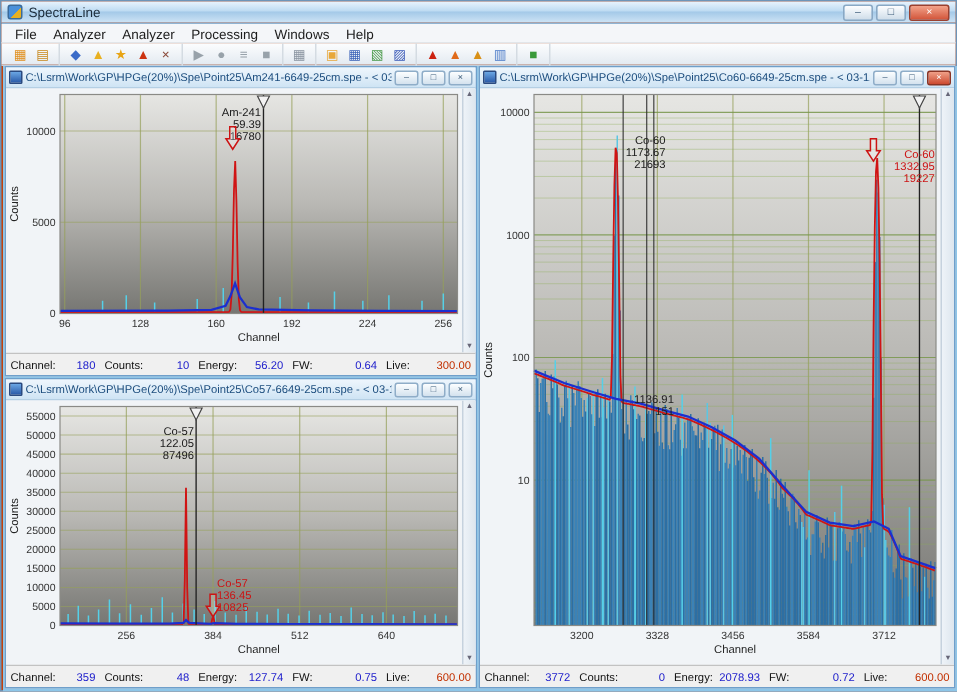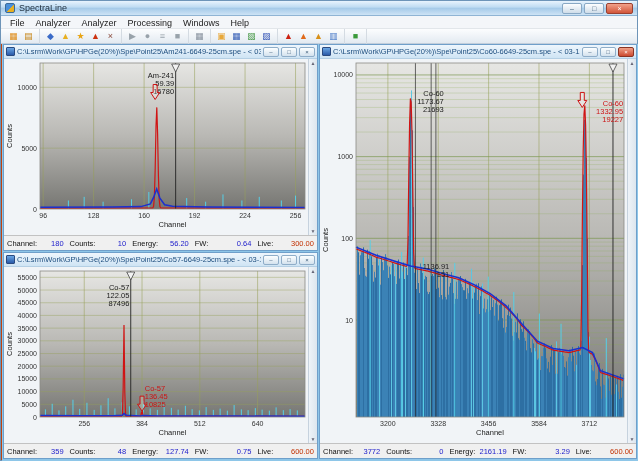--- a/index.html
+++ b/index.html
@@ -702,25 +702,25 @@
           <span class="st-seg">
             <span class="st-label">Channel:</span>
             <span class="st-value">3772</span>
           </span>
           <span class="st-seg">
             <span class="st-label">Counts:</span>
             <span class="st-value">0</span>
           </span>
           <span class="st-seg">
             <span class="st-label">Energy:</span>
-            <span class="st-value">2161.19</span>
+            <span class="st-value">2078.93</span>
           </span>
           <span class="st-seg">
             <span class="st-label">FW:</span>
-            <span class="st-value">3.29</span>
+            <span class="st-value">0.72</span>
           </span>
           <span class="st-seg">
             <span class="st-label">Live:</span>
             <span class="st-value live">600.00</span>
           </span>
         </div>
     </div>
 
   </div>
 </div>

